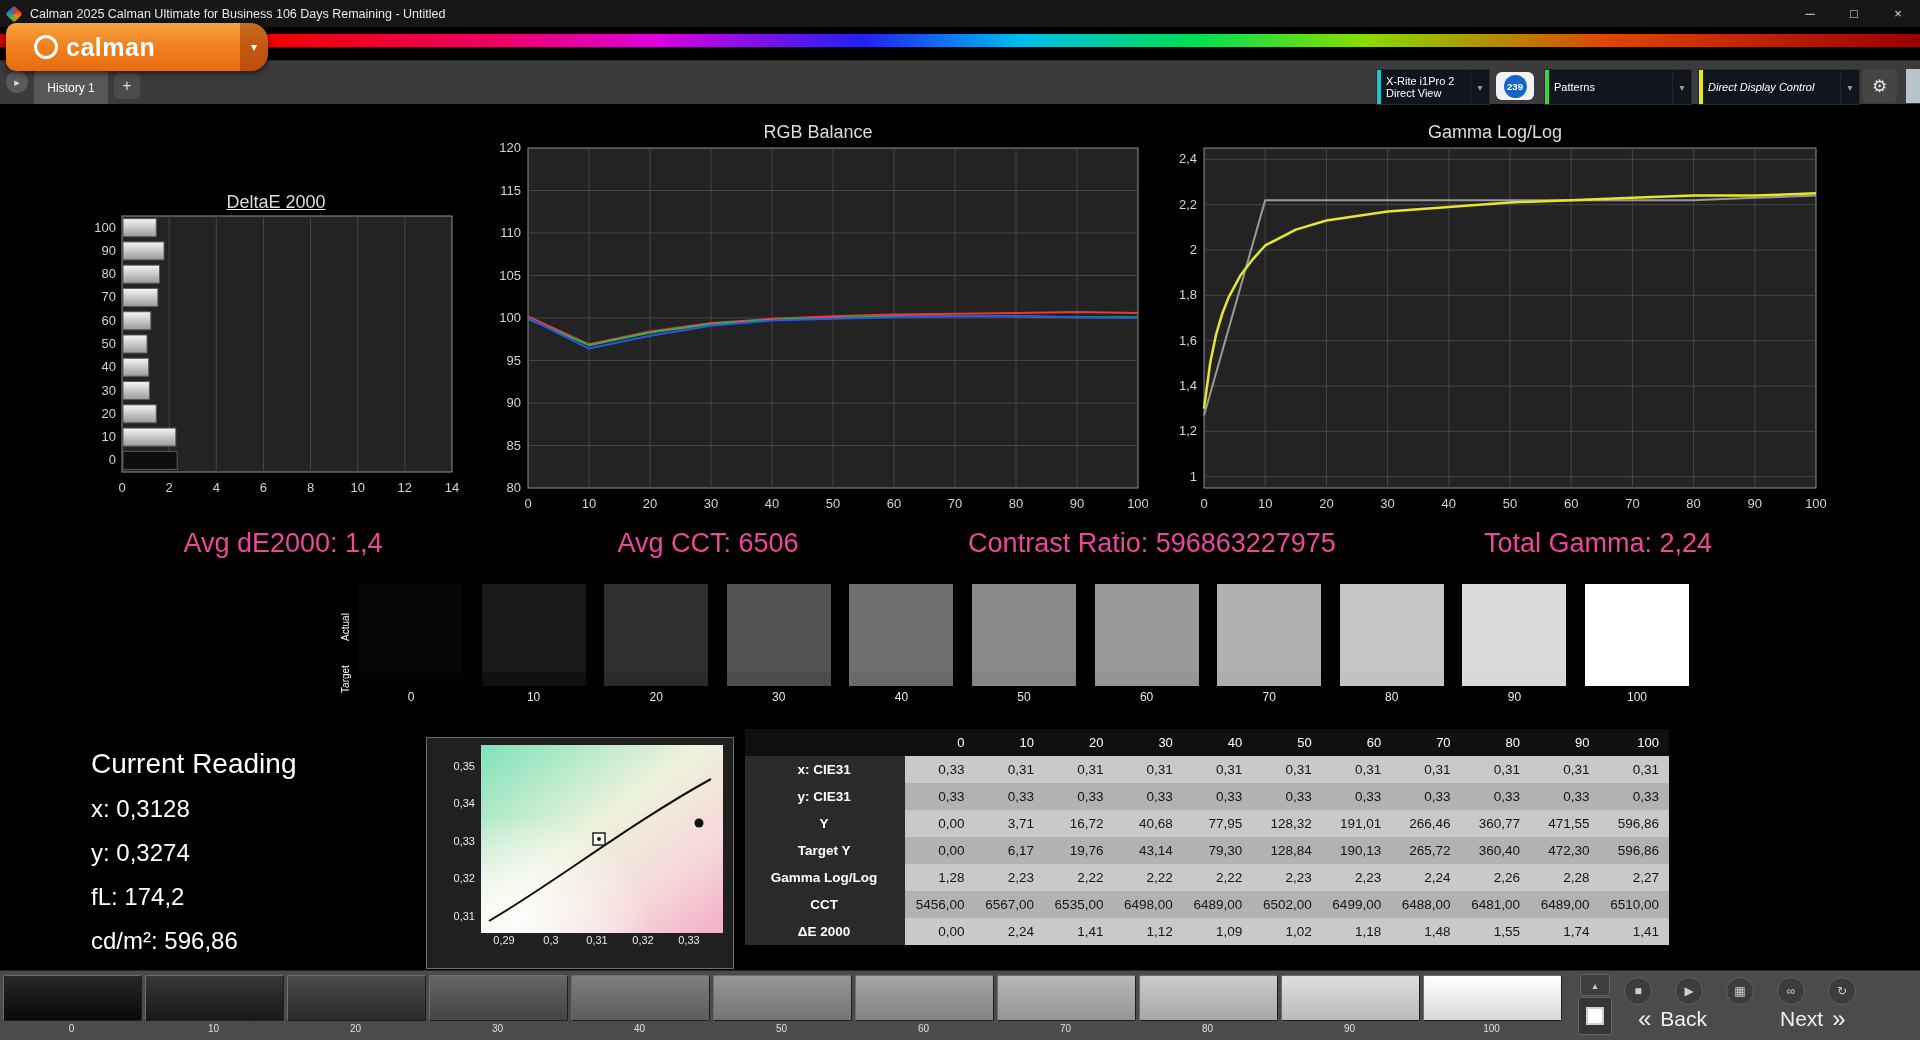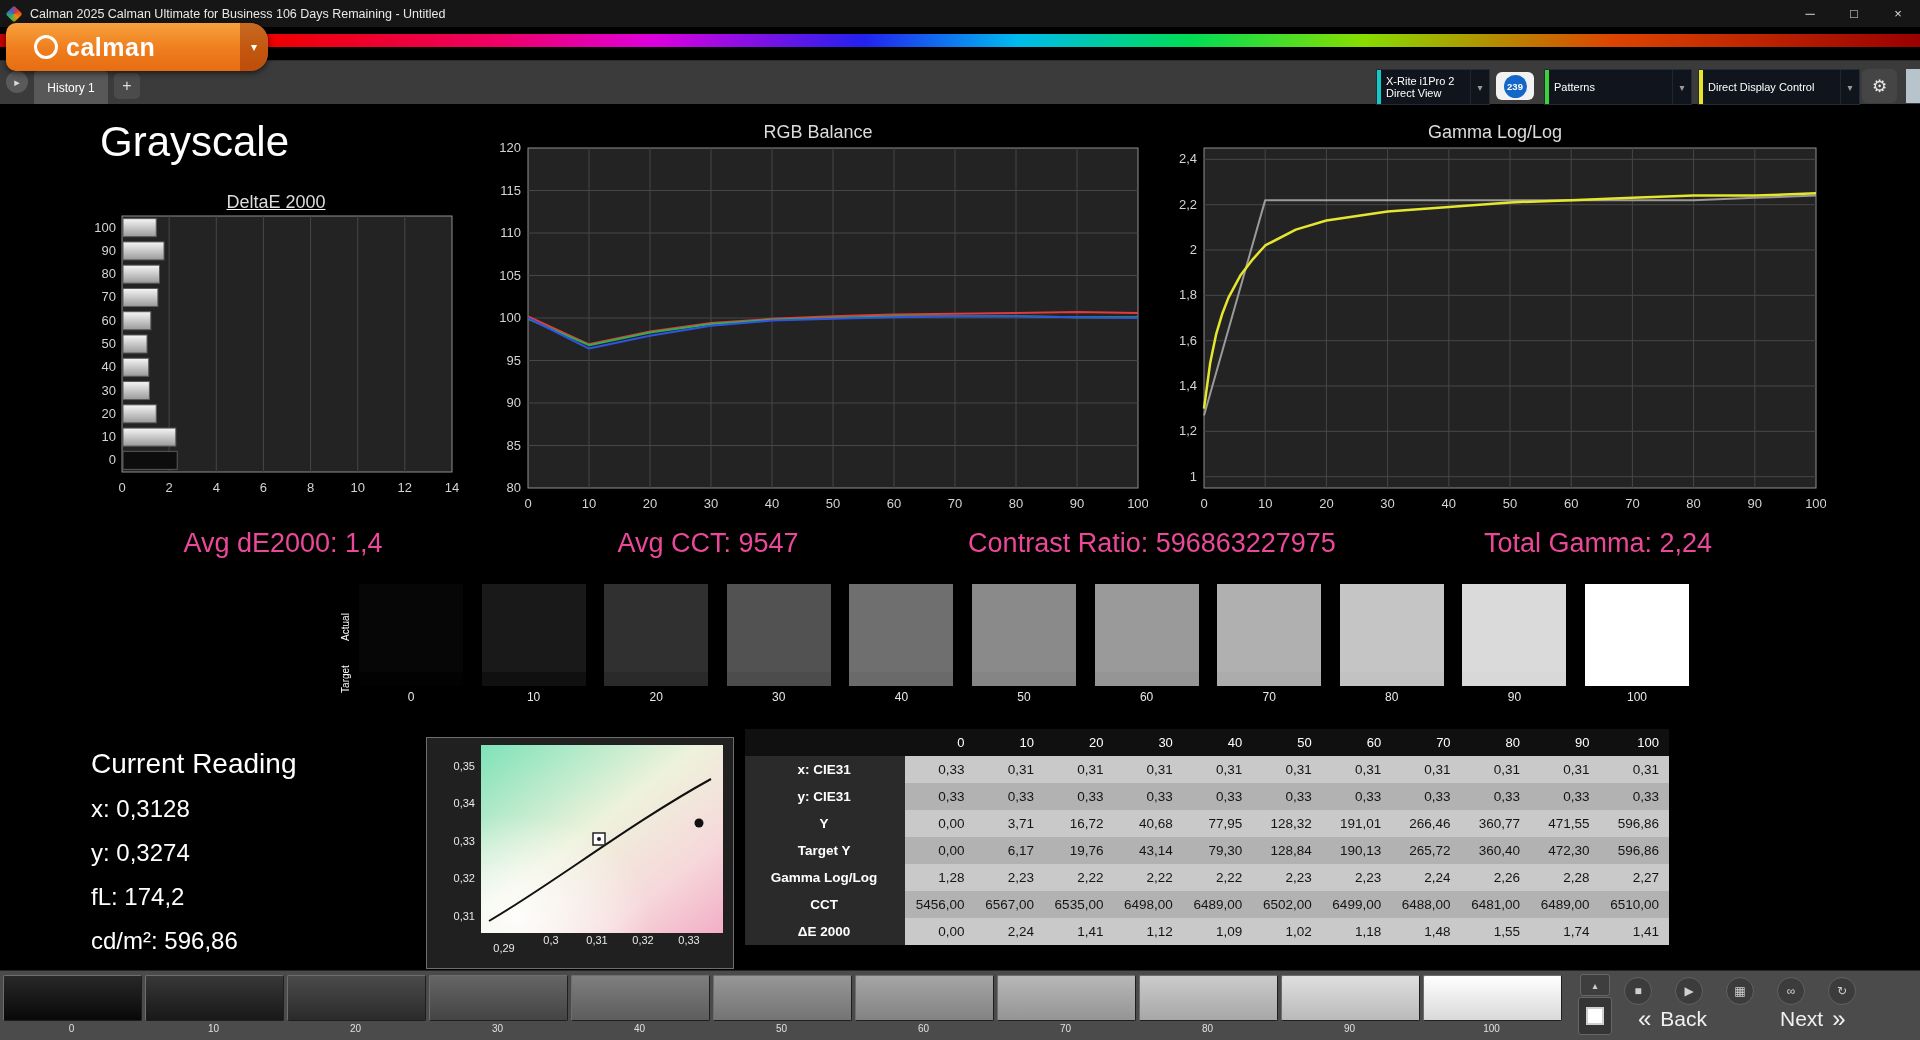--- a/index.html
+++ b/index.html
@@ -36,21 +36,21 @@
   .add-tab{position:absolute;left:114px;top:12px;width:26px;height:26px;background:#4b4b4b;
        border-radius:5px;color:#ddd;font-size:16px;display:flex;align-items:center;justify-content:center;}
   .dd{position:absolute;top:8px;height:34px;background:#10151d;border:1px solid #262c36;
       display:flex;align-items:center;color:#fff;}
   .dd-accent{position:absolute;left:0;top:0;bottom:0;width:4px;}
   .dd-body{flex:1;padding-left:9px;font-size:11px;line-height:12px;}
   .dd-arrow{width:18px;height:100%;display:flex;align-items:center;justify-content:center;
       color:#9a9a9a;font-size:10px;border-left:1px solid #20262f;}
   .dd.meter{left:1376px;width:112px;}
   .dd.patterns{left:1544px;width:146px;}
-  .dd.display{left:1698px;width:160px;}
+  .dd.display{left:1698px;width:160px;font-style:italic;}
   .badge{position:absolute;left:1496px;top:11px;width:38px;height:28px;background:#f2f2f2;
       border-radius:6px;display:flex;align-items:center;justify-content:center;}
   .badge-circle{width:23px;height:23px;border-radius:50%;background:#1466c8;color:#fff;
       font-size:9.5px;font-weight:bold;display:flex;align-items:center;justify-content:center;}
   .gear{position:absolute;left:1862px;top:8px;width:35px;height:34px;background:#454545;
       border-radius:6px;color:#e8e8e8;font-size:17px;display:flex;align-items:center;justify-content:center;}
   .sliver{position:absolute;left:1906px;top:8px;width:14px;height:34px;background:#b8c4cc;}
   
   .page-title{position:absolute;left:100px;top:118px;font-size:42px;color:#fff;}
   .chart-wrap{position:absolute;display:flex;flex-direction:column;}
@@ -158,21 +158,20 @@
       <div class="dd-body">Direct Display Control</div>
       <span class="dd-arrow">▾</span>
     </div>
 
     <div class="gear">
       <span>⚙</span>
     </div>
     <div class="sliver"></div>
   </div>
 
-  <div class="page-title">Grayscale</div>
 
   <div class="chart-wrap deltae">
     <div class="chart-title">DeltaE 2000</div>
     <div class="chart-area"><svg width="384" height="292">
           <defs>
             <linearGradient id="barGradFill" x1="0" y1="0" x2="0" y2="1">
               <stop offset="0" stop-color="#f6f6f6"></stop>
               <stop offset="1" stop-color="#9a9a9a"></stop>
             </linearGradient>
           </defs>
@@ -299,21 +298,21 @@
           <line x1="40" x2="652" y1="289.33333333333337" y2="289.33333333333337" stroke="#474747"></line>
           <text x="33" y="293.33333333333337" text-anchor="end" fill="#d4d4d4" font-size="13">1,2</text>
           <line x1="40" x2="652" y1="334.6666666666667" y2="334.6666666666667" stroke="#474747"></line>
           <text x="33" y="338.6666666666667" text-anchor="end" fill="#d4d4d4" font-size="13">1</text>
           <polyline points="40,273.46666666666664 101.2,58.13333333333332 162.4,58.13333333333332 223.6,58.13333333333332 284.8,58.13333333333332 346,58.13333333333332 407.2,58.13333333333332 468.4,58.13333333333332 529.6,58.13333333333332 590.8000000000001,55.8666666666667 652,53.59999999999999" fill="none" stroke="#9a9a9a" stroke-width="2" stroke-linejoin="round"></polyline>
           <polyline points="40,266.66666666666663 46.12,221.33333333333331 52.24,191.8666666666667 58.36,171.4666666666667 64.48,155.6 76.72,132.9333333333334 88.96000000000001,117.0666666666667 101.2,103.4666666666667 131.8,87.60000000000007 162.4,78.53333333333339 223.6,69.46666666666673 284.8,64.93333333333337 346,60.40000000000004 407.2,58.13333333333332 468.4,55.8666666666667 529.6,53.59999999999999 590.8000000000001,53.59999999999999 652,51.33333333333337" fill="none" stroke="#e6e62e" stroke-width="2.5" stroke-linejoin="round"></polyline>
         </svg></div>
   </div>
 
   <div class="stat" style="left:283px">Avg dE2000: 1,4</div>
-  <div class="stat" style="left:708px">Avg CCT: 9547</div>
+  <div class="stat" style="left:708px">Avg CCT: 6506</div>
   <div class="stat" style="left:1152px">Contrast Ratio: 596863227975</div>
   <div class="stat" style="left:1598px">Total Gamma: 2,24</div>
 
   <div class="swatch-strip">
     <div class="vlabel" style="left:239px;top:49px">Actual</div>
     <div class="vlabel" style="left:239px;top:101px">Target</div>
   <div class="swatch" style="left: 282px;">
         <div class="swatch-actual" style="background: rgb(6, 6, 6);"></div>
         <div class="swatch-target" style="background: rgb(2, 2, 2);"></div>
         <div class="swatch-label">0</div>
@@ -397,21 +396,21 @@
       <path d="M 8 176 C 70 140, 150 78, 230 34" stroke="#111" stroke-width="2" fill="none"></path>
       <circle cx="218" cy="78" r="4.5" fill="#111"></circle>
       <rect x="112" y="88" width="12" height="12" fill="#ffffff" stroke="#222" stroke-width="1.5"></rect>
       <circle cx="118" cy="94" r="2" fill="#222"></circle>
     </svg>
   <div class="cie-ylabel" style="top: 22px;">0,35</div>
       <div class="cie-ylabel" style="top: 59px;">0,34</div>
       <div class="cie-ylabel" style="top: 97px;">0,33</div>
       <div class="cie-ylabel" style="top: 134px;">0,32</div>
       <div class="cie-ylabel" style="top: 172px;">0,31</div>
-      <div class="cie-xlabel" style="left: 59px; margin-top: 8px;">0,29</div>
+      <div class="cie-xlabel" style="left: 59px;">0,29</div>
       <div class="cie-xlabel" style="left: 106px;">0,3</div>
       <div class="cie-xlabel" style="left: 152px;">0,31</div>
       <div class="cie-xlabel" style="left: 198px;">0,32</div>
       <div class="cie-xlabel" style="left: 244px;">0,33</div>
     </div>
 
   <table class="data-table">
     <colgroup id="table-cols">
         <col style="width: 160px;">
         <col style="width: 69.4px;">

